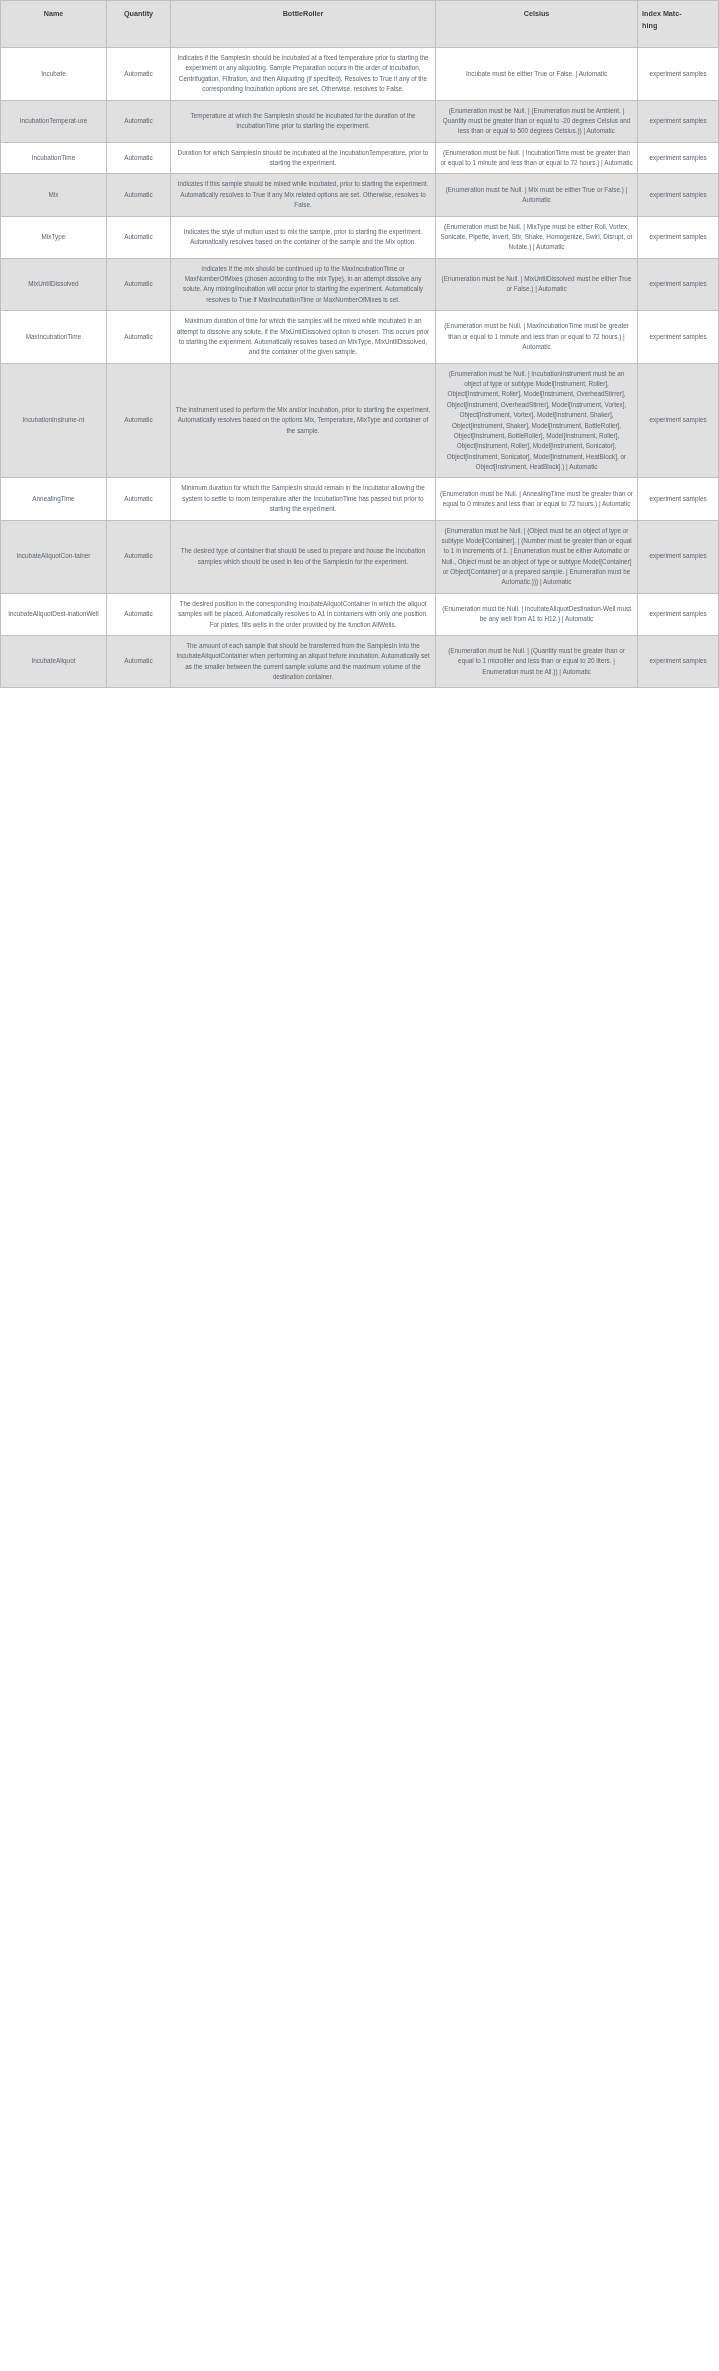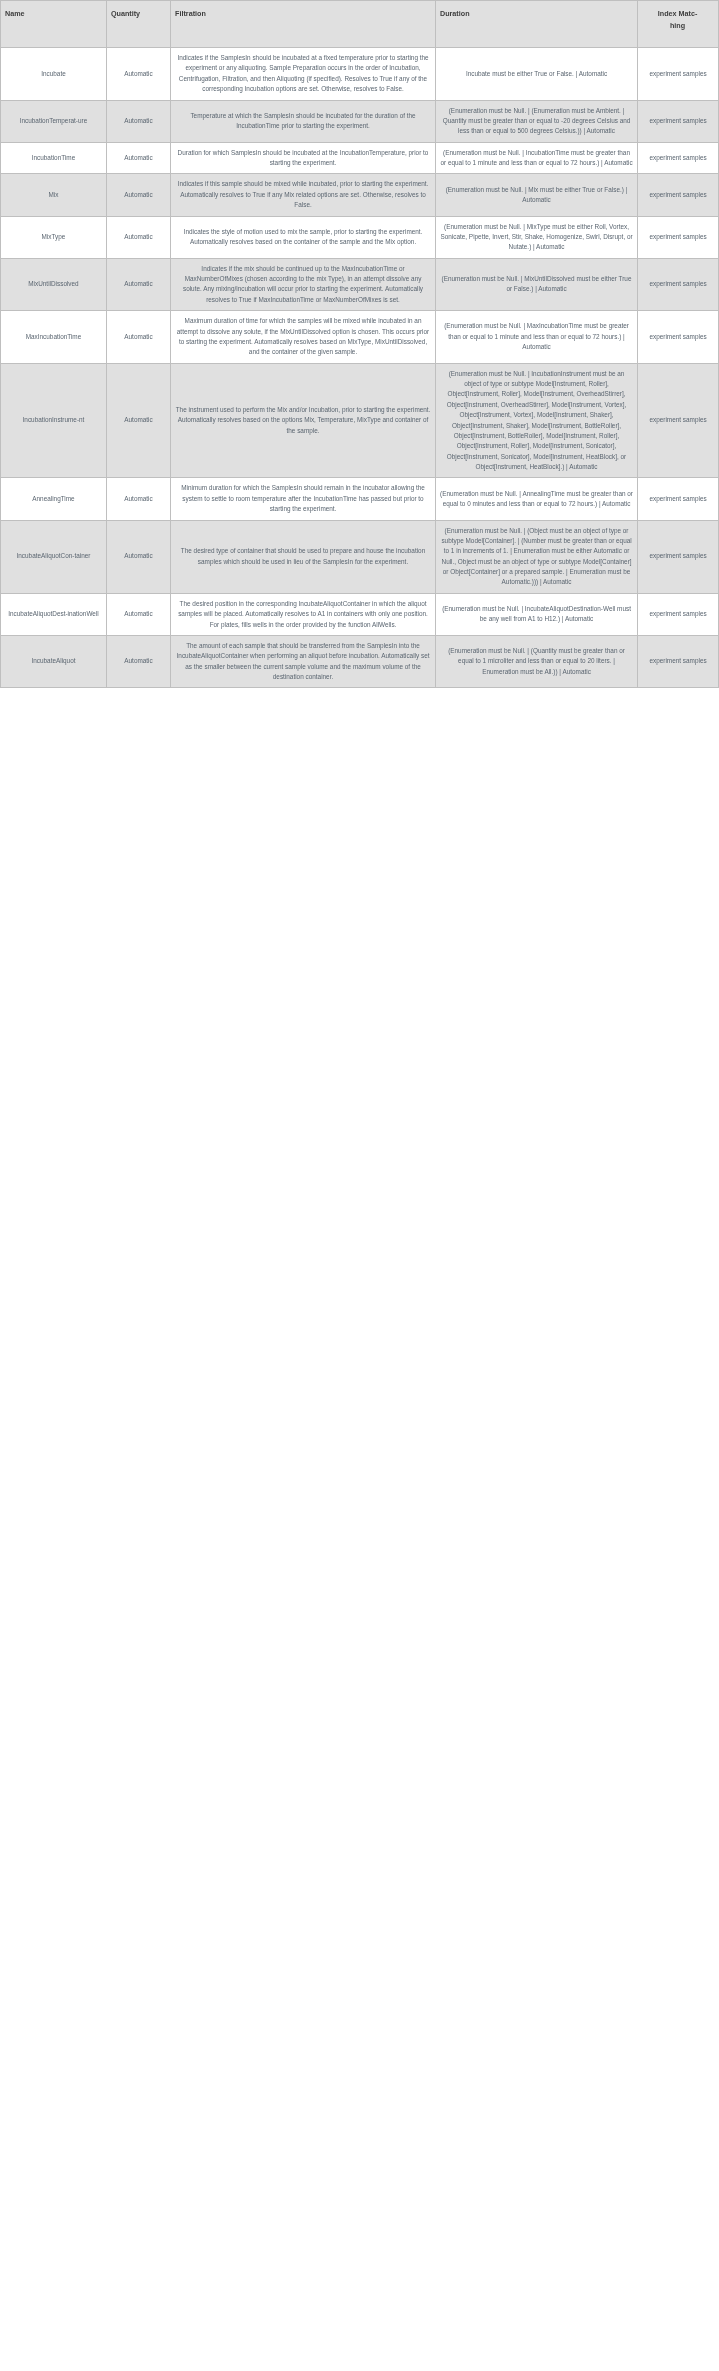--- a/index.html
+++ b/index.html
@@ -33,24 +33,24 @@
   }
   #doc-table thead th {
     background: #e0e0e0;
     color: #3d3d3d;
     font-weight: bold;
     font-size: 7.2px;
     vertical-align: top;
     padding-top: 7px;
     padding-bottom: 7px;
     height: 47px;
-    text-align: left;
+    text-align: center;
   }
   #doc-table thead th.th-index {
-    text-align: center;
+    text-align: left;
     padding-right: 5px;
   }
   #doc-table tbody tr.shaded > td {
     background: #e0e0e0;
   }
   #doc-table tbody tr.plain > td {
     background: #ffffff;
   }
   td.cell-name {
     text-align: center;
@@ -87,22 +87,22 @@
     <col class="c-name">
     <col class="c-default">
     <col class="c-desc">
     <col class="c-pattern">
     <col class="c-index">
   </colgroup>
   <thead>
     <tr>
       <th class="th-name">Name</th>
       <th class="th-default">Quantity</th>
-      <th class="th-desc">Filtration</th>
-      <th class="th-pattern">Duration</th>
+      <th class="th-desc">BottleRoller</th>
+      <th class="th-pattern">Celsius</th>
       <th class="th-index">Index Matc-<br>hing</th>
     </tr>
   </thead>
   <tbody id="table-body">
       <tr class="plain">
         <td class="cell-name">Incubate</td>
         <td class="cell-default">Automatic</td>
         <td class="cell-desc">Indicates if the SamplesIn should be incubated at a fixed temperature prior to starting the experiment or any aliquoting. Sample Preparation occurs in the order of Incubation, Centrifugation, Filtration, and then Aliquoting (if specified).  Resolves to True if any of the corresponding Incubation options are set. Otherwise, resolves to False.</td>
         <td class="cell-pattern">Incubate must be either True or False. | Automatic</td>
         <td class="cell-index">experiment samples</td>

